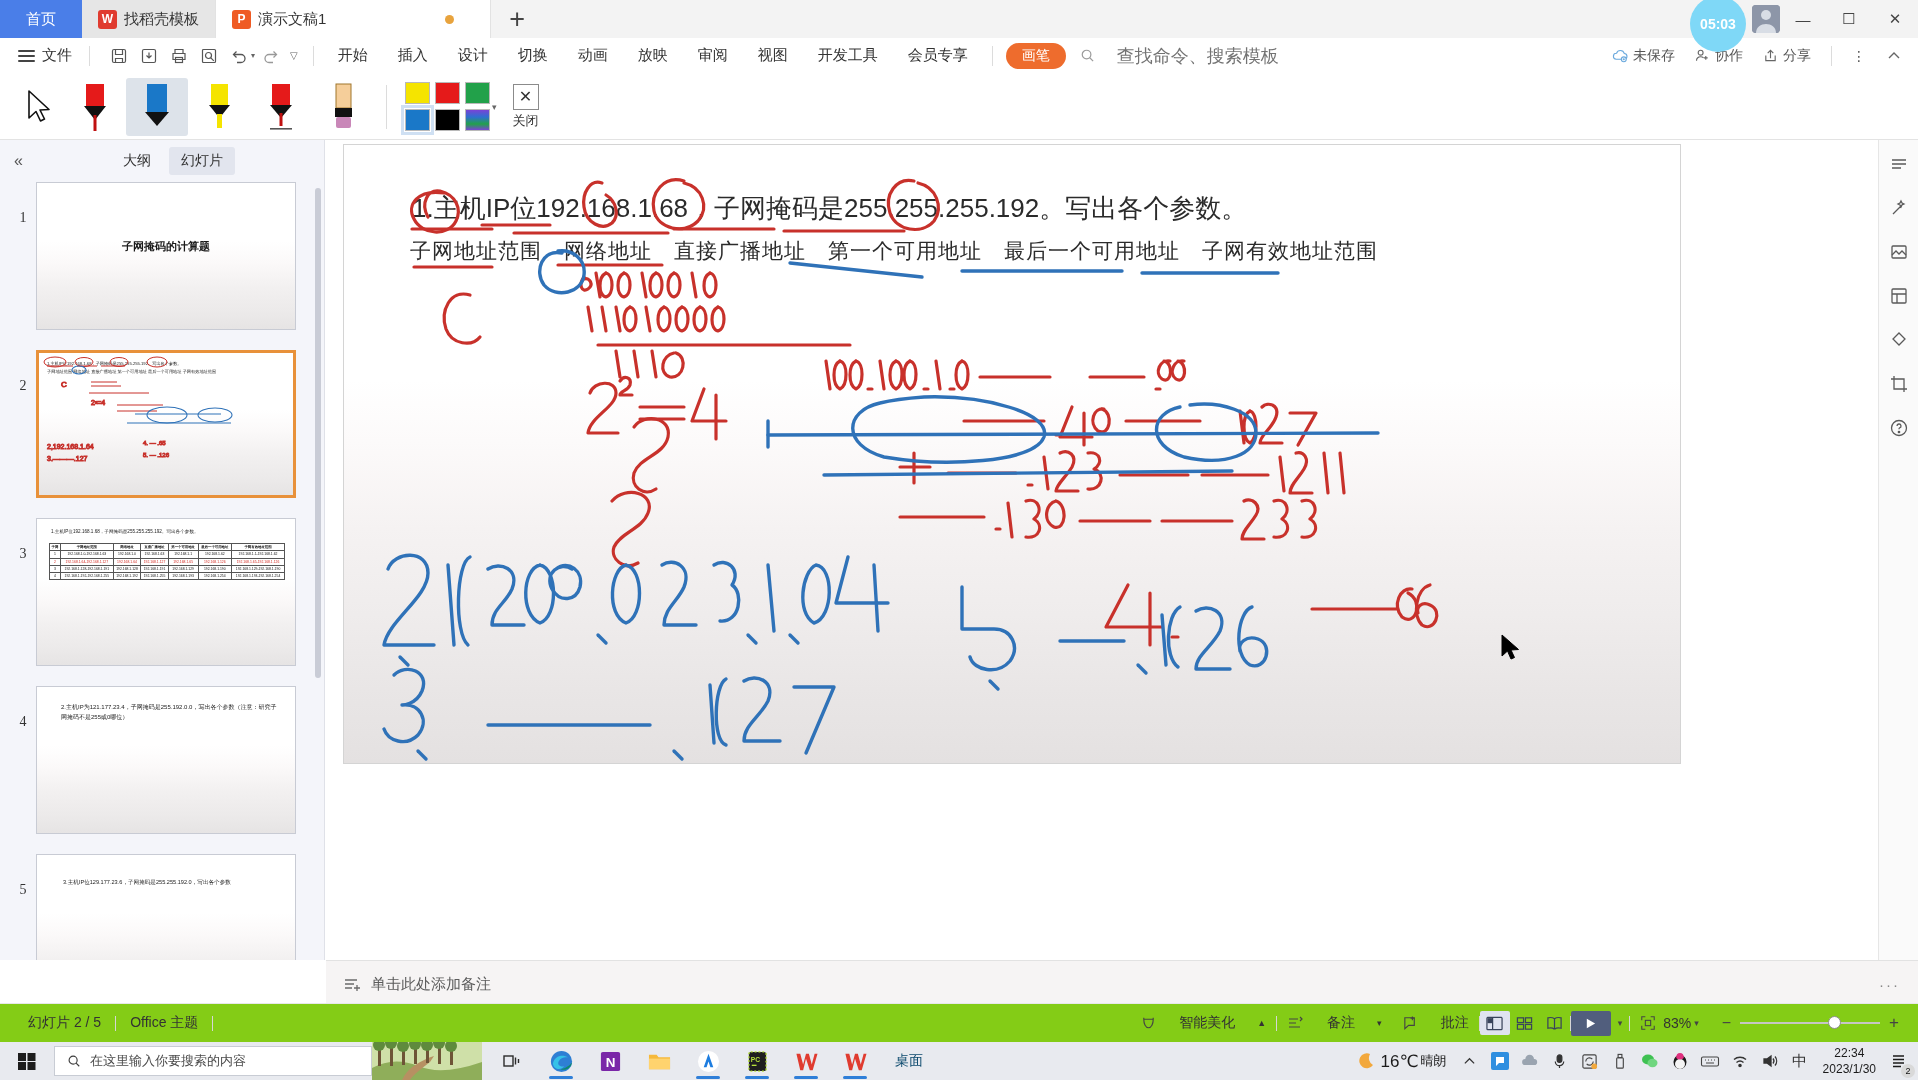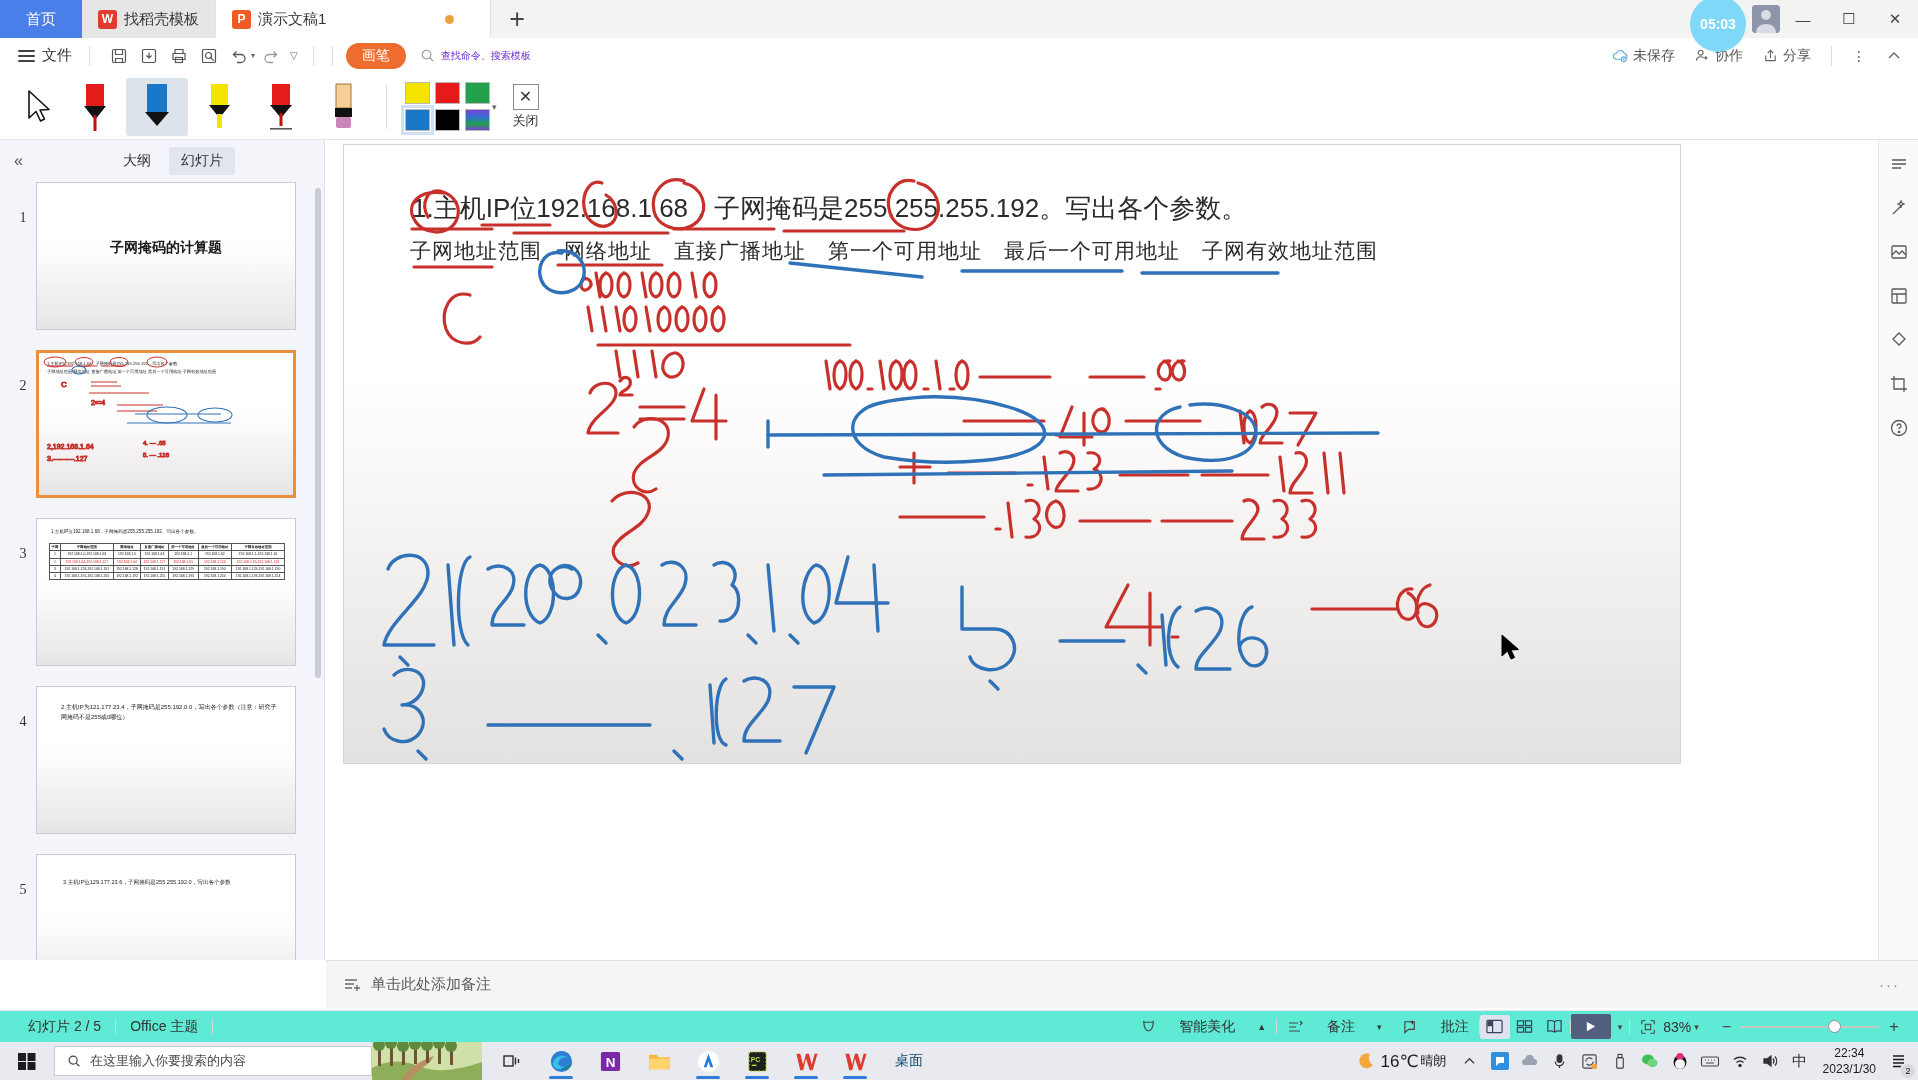--- a/index.html
+++ b/index.html
@@ -42,21 +42,21 @@
   }
   .mb-file { display: flex; align-items: center; gap: 7px; font-size: 15px; color: #333; padding: 0 8px; }
   .hamburger { display: inline-block; width: 17px; }
   .hamburger i { display: block; height: 2px; background: #444; margin: 3px 0; border-radius: 1px; }
   .qat { display: flex; align-items: center; gap: 2px; padding: 0 6px; }
   .qat-btn { width: 28px; height: 28px; display: flex; align-items: center; justify-content: center; color: #555; }
   .vsep { width: 1px; height: 20px; background: #dcdcdc; margin: 0 9px; }
   .mb-items { display: flex; align-items: center; }
   .mb-item { font-size: 15px; color: #333; padding: 4px 15px; white-space: nowrap; }
   .pen-tab { background: #ee6c2d; color: #fff; border-radius: 13px; padding: 4px 16px; font-size: 14px; margin-left: 4px; }
-  .search-box { display: flex; align-items: center; gap: 6px; margin-left: 14px; color: #6d28d9; font-size: 10px; }
+  .search-box { display: flex; align-items: center; gap: 22px; margin-left: 14px; color: #737373; font-size: 18px; }
   .mb-right { position: absolute; right: 8px; display: flex; align-items: center; gap: 3px; }
   .mb-r-item { display: flex; align-items: center; gap: 4px; font-size: 14px; color: #555; padding: 3px 8px; }
 
   
   .penribbon {
     position: absolute; top: 74px; left: 0; width: 1918px; height: 66px;
     background: #ffffff; display: flex; align-items: center; padding-left: 14px;
     border-bottom: 1px solid #e3e3e3;
   }
   .cursor-tool { width: 50px; height: 52px; display: flex; align-items: center; justify-content: center; }
@@ -85,21 +85,21 @@
   .thumbs { position: absolute; top: 42px; left: 0; right: 0; bottom: 0; overflow: hidden; padding-left: 10px; }
   .thumb-row { display: flex; align-items: flex-start; margin-bottom: 20px; }
   .tnum { width: 26px; text-align: center; font-size: 14px; color: #333; padding-top: 28px; font-family: "Liberation Serif", serif; }
   .tbox {
     width: 260px; height: 148px; background: #fff; border: 1px solid #c8cbd4; position: relative;
     overflow: hidden;
     background: linear-gradient(to bottom, #ffffff 0%, #ffffff 40%, #fbf9f9 55%, #f2f0f0 72%, #eceaea 88%, #e6e4e4 100%);
   }
   .tbox.sel { border: 3px solid #e8913a; }
   .t1-title { position: absolute; top: 56px; left: 0; right: 0; text-align: center;
-    font-size: 14px; font-weight: bold; color: #1a1a1a; }
+    font-size: 11px; font-weight: bold; color: #1a1a1a; }
   .t-line { position: absolute; font-size: 4.2px; color: #222; white-space: nowrap; }
   .t4-line { position: absolute; left: 24px; top: 16px; right: 14px; font-size: 6px; color: #222; line-height: 1.6; }
   .t5-line { position: absolute; left: 26px; top: 24px; right: 14px; font-size: 5.6px; color: #222; }
   
   .scrib { position: absolute; pointer-events: none; }
   
   .t3-tbl { position: absolute; left: 12px; top: 24px; width: 236px; border-collapse: collapse; }
   .t3-tbl td, .t3-tbl th { border: 0.5px solid #555; font-size: 3.4px; padding: 1px 1px; color: #111;
     text-align: center; line-height: 1.25; }
   .t3-tbl th { font-weight: bold; }
@@ -133,21 +133,21 @@
   .rail-ico { width: 28px; height: 28px; display: flex; align-items: center; justify-content: center; color: #555; }
 
   
   .notes { position: absolute; left: 326px; right: 0; bottom: 72px; height: 48px;
     background: #f6f4f4; display: flex; align-items: center; gap: 9px; padding-left: 16px;
     border-top: 1px solid #e2e2e2; }
   .notes-txt { font-size: 15px; color: #5b5b5b; }
   .notes-dots { position: absolute; right: 18px; font-size: 15px; color: #888; letter-spacing: 2px; }
 
   
-  .statusbar { position: absolute; left: 0; right: 0; bottom: 38px; height: 32px; background: #5eead4;
+  .statusbar { position: absolute; left: 0; right: 0; bottom: 38px; height: 39px; background: #84cc16;
     display: flex; align-items: center; border-top: 1px solid #e8e8e8; }
   .sb-l { display: flex; align-items: center; padding-left: 14px; gap: 0; }
   .sb-item { font-size: 14px; color: #333; padding: 0 14px; }
   .sb-div { width: 1px; height: 15px; background: #d6d6d6; }
   .sb-r { position: absolute; right: 10px; display: flex; align-items: center; gap: 0; }
   .sb-btn { display: flex; align-items: center; gap: 22px; font-size: 14px; color: #333; padding: 0 10px; }
   .vw-btn { width: 30px; height: 24px; display: flex; align-items: center; justify-content: center; color: #39445b; }
   .vw-btn.active { background: #dfe3ef; border-radius: 2px; }
   .play-btn { width: 40px; height: 25px; background: #515e7d; display: flex; align-items: center;
     justify-content: center; color: #fff; font-size: 11px; border-radius: 2px; }
@@ -264,20 +264,32 @@
       <div class="qat-btn">
         <svg width="20" height="18" viewBox="0 0 20 18" fill="none" stroke="#999" stroke-width="1.3">
             <path d="M15 7.5H8a4 4 0 0 0 0 8h4"></path>
             <path d="M12.5 4.5l3 3-3 3"></path>
           </svg>
       </div>
       <span style="font-size:10px;color:#666;margin-left:3px;">▽</span>
     </div>
     <div class="vsep"></div>
 
+    <div class="mb-items">
+      <div class="mb-item">开始</div>
+      <div class="mb-item">插入</div>
+      <div class="mb-item">设计</div>
+      <div class="mb-item">切换</div>
+      <div class="mb-item">动画</div>
+      <div class="mb-item">放映</div>
+      <div class="mb-item">审阅</div>
+      <div class="mb-item">视图</div>
+      <div class="mb-item">开发工具</div>
+      <div class="mb-item">会员专享</div>
+    </div>
     <div class="vsep"></div>
     <div class="pen-tab">画笔</div>
 
     <div class="search-box">
       <svg width="15" height="15" viewBox="0 0 16 16" fill="none" stroke="#9b9b9b" stroke-width="1.3">
           <circle cx="7" cy="7" r="4.6"></circle>
           <path d="M10.4 10.4L14 14"></path>
         </svg>
       <span>查找命令、搜索模板</span>
     </div>

